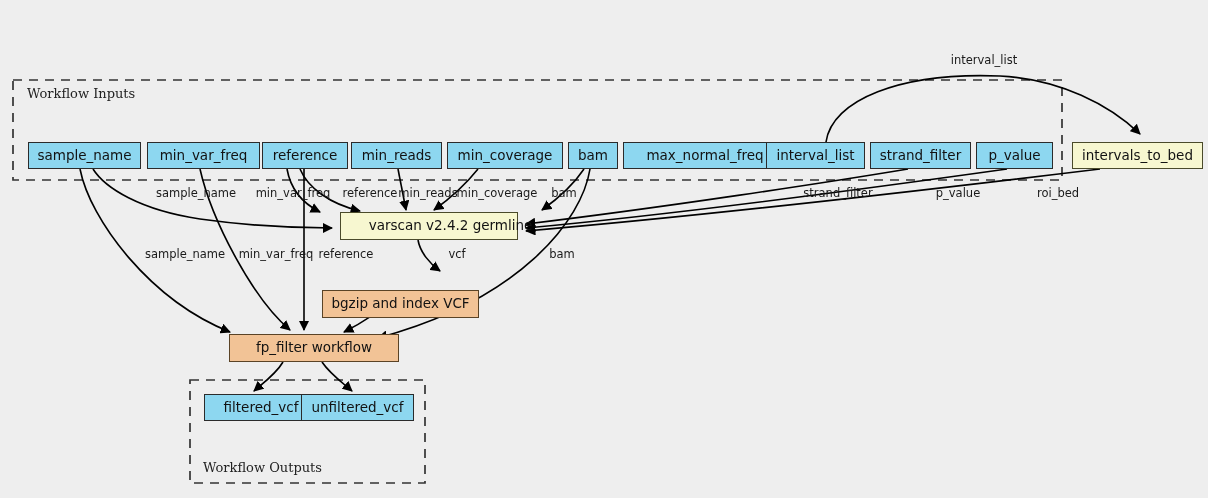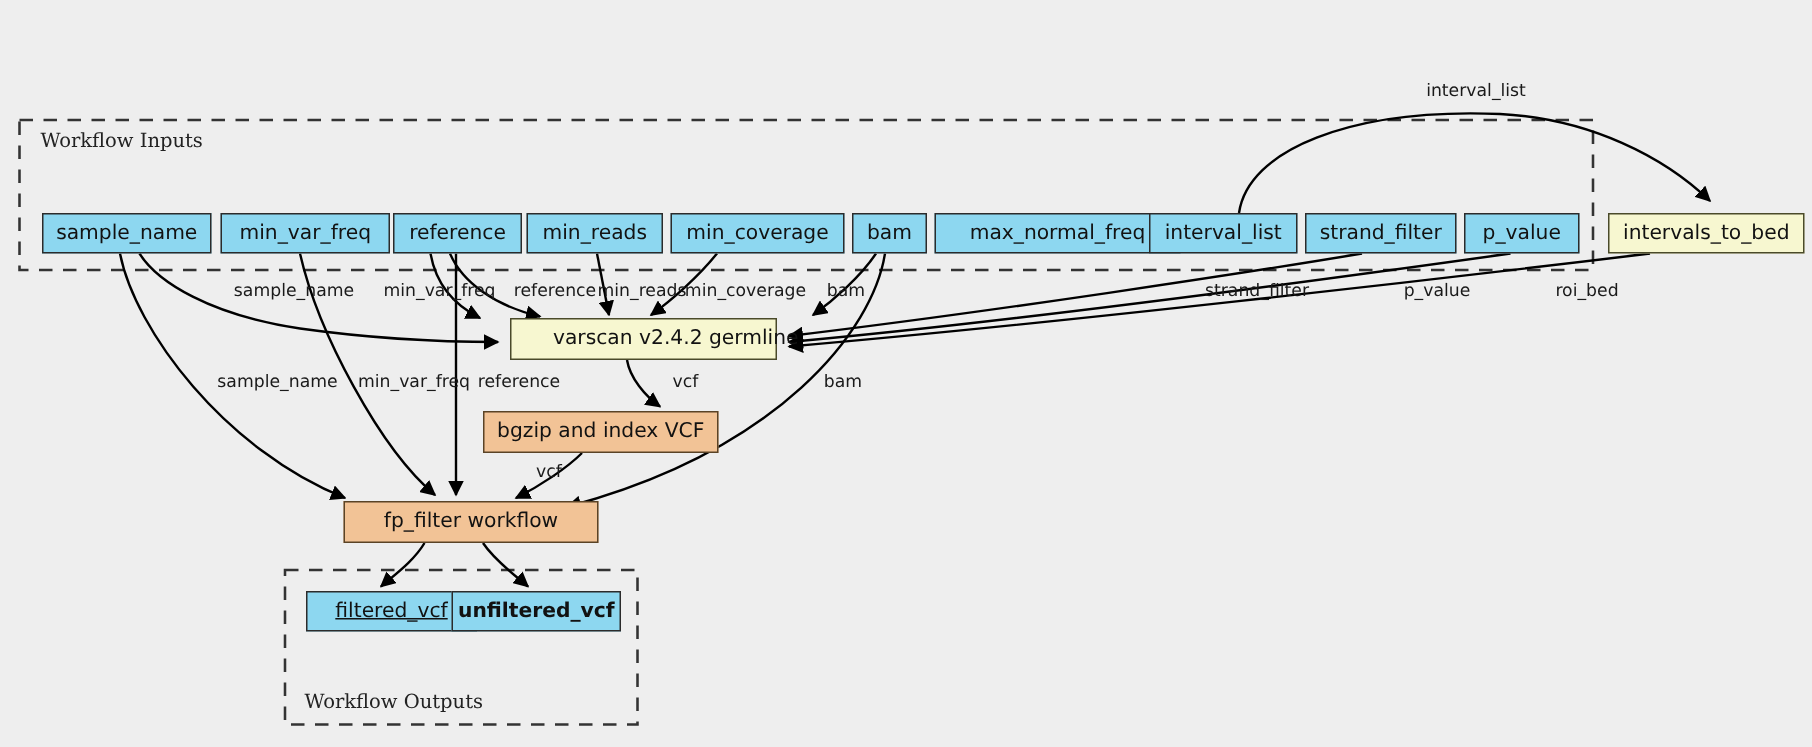--- a/index.html
+++ b/index.html
@@ -138,19 +138,19 @@
       <div class="node input" style="left: 262px; top: 142px; width: 86px; height: 27px;">reference</div>
       <div class="node input" style="left: 351px; top: 142px; width: 91px; height: 27px;">min_reads</div>
       <div class="node input" style="left: 447px; top: 142px; width: 116px; height: 27px;">min_coverage</div>
       <div class="node input" style="left: 568px; top: 142px; width: 50px; height: 27px;">bam</div>
       <div class="node input" style="left: 623px; top: 142px; width: 164px; height: 27px;">max_normal_freq</div>
       <div class="node input" style="left: 766px; top: 142px; width: 99px; height: 27px;">interval_list</div>
       <div class="node input" style="left: 870px; top: 142px; width: 101px; height: 27px;">strand_filter</div>
       <div class="node input" style="left: 976px; top: 142px; width: 77px; height: 27px;">p_value</div>
       <div class="node tool" style="left: 1072px; top: 142px; width: 131px; height: 27px;">intervals_to_bed</div>
       <div class="node tool" style="left: 340px; top: 212px; width: 178px; height: 28px; padding-left: 43px;">varscan v2.4.2 germline</div>
-      <div class="node step" style="left: 322px; top: 274px; width: 157px; height: 28px;">bgzip and index VCF</div>
+      <div class="node step" style="left: 322px; top: 290px; width: 157px; height: 28px;">bgzip and index VCF</div>
       <div class="node step" style="left: 229px; top: 334px; width: 170px; height: 28px;">fp_filter workflow</div>
-      <div class="node output" style="left: 204px; top: 394px; width: 114px; height: 27px; text-decoration: underline;">filtered_vcf</div>
-      <div class="node output" style="left: 301px; top: 394px; width: 113px; height: 27px; font-weight: bold;">unfiltered_vcf</div>
+      <div class="node output" style="left: 204px; top: 394px; width: 114px; height: 27px;">filtered_vcf</div>
+      <div class="node output" style="left: 301px; top: 394px; width: 113px; height: 27px;">unfiltered_vcf</div>
     </div>
 
 </div>
 
 </body></html>

